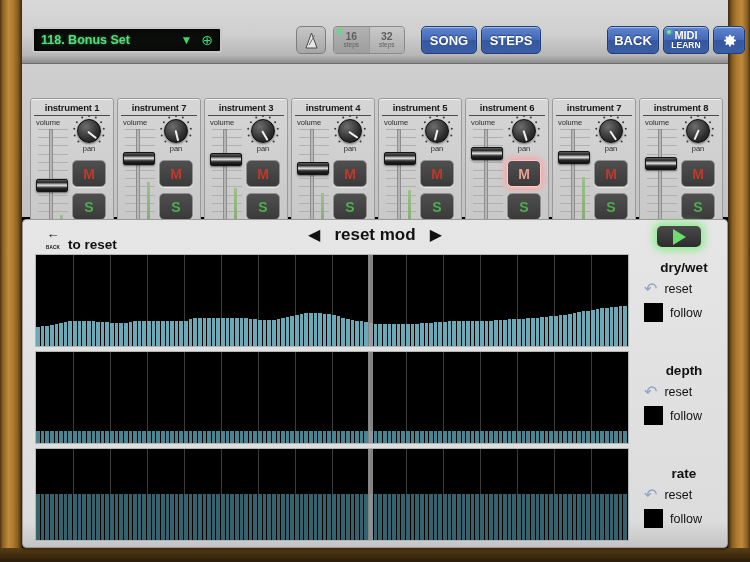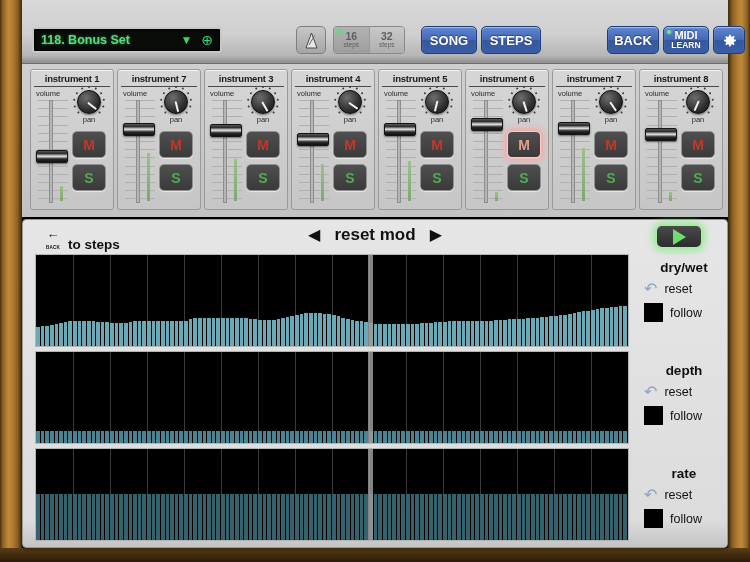--- a/index.html
+++ b/index.html
@@ -94,20 +94,21 @@
     position:absolute; left:22px; top:64px; width:706px; height:153px;
     background:linear-gradient(to bottom,#cfcfcf,#c2c2c2);
   }
   .strips { position:absolute; left:8px; top:5px; display:flex; gap:3px; }
   .strip {
     width:84px; height:141px;
     background:linear-gradient(to bottom,#d6d6d6,#c6c6c6);
     border:1px solid #9a9a9a; border-radius:3px;
     position:relative;
     box-shadow:0 1px 0 rgba(255,255,255,.7) inset;
+    margin-top:29px;
   }
   .strip-title {
     font-size:9.5px; font-weight:bold; color:#1a1a1a; text-align:center;
     padding-top:3px; letter-spacing:-.2px;
     border-bottom:1px solid #4a4a4a; padding-bottom:2px; margin:0 3px;
   }
   .vol-lbl { position:absolute; left:5px; top:19px; font-size:7.5px; color:#2a2a2a; }
   .fader-zone { position:absolute; left:7px; top:30px; width:30px; height:103px; }
   .fader-track {
     position:absolute; left:11px; top:0; width:4px; height:100%;
@@ -633,21 +634,21 @@
   </div>
 
   <div class="fxpanel">
     <div class="fx-head">
 
       <div class="to-pads">
         <span class="back-ico">
           <span class="back-arrow">←</span><br>
           <span class="back-word">BACK</span>
         </span>
-        <span class="to-pads-lbl">to steps</span>
+        <span class="to-pads-lbl">to reset</span>
       </div>
 
       <div class="fx-name-wrap">
         <span class="fx-arrow">◀</span>
         <span class="fx-name">reset mod</span>
         <span class="fx-arrow">▶</span>
       </div>
 
       <div class="play-btn">
         <span class="play-tri"></span>

